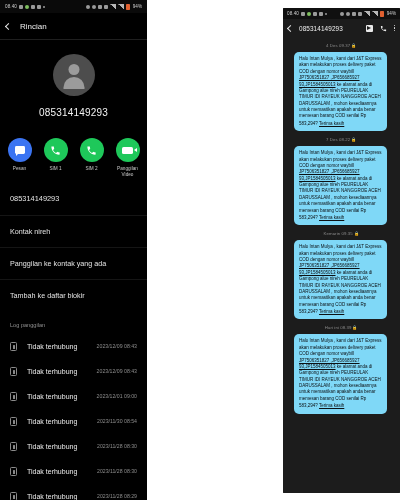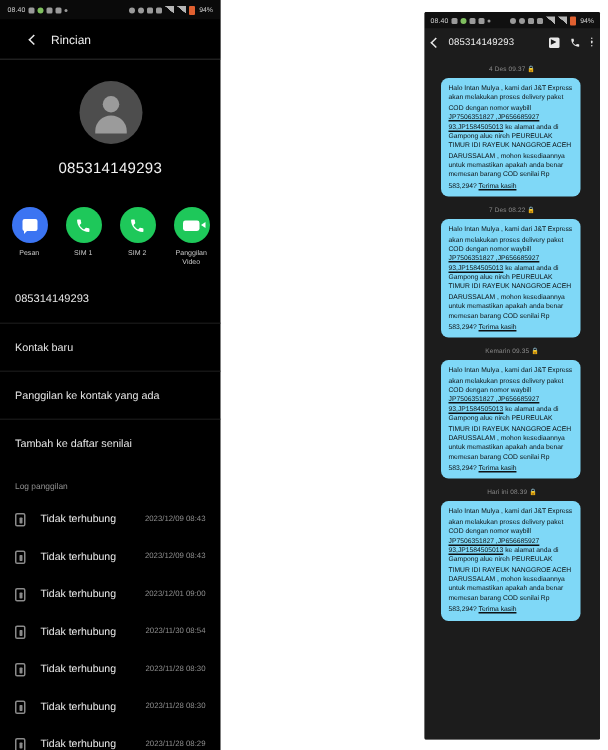--- a/index.html
+++ b/index.html
@@ -38,21 +38,21 @@
     background: linear-gradient(to top right, transparent 48%, #b5b5b5 50%);
   }
   .sb-batt {
     width: 3.5px; height: 6px; background: #e06030;
     border-radius: .7px;
   }
   .sb-pct { font-size: 4.6px; color: #d0d0d0; margin-left: 1px; }
 
   .l-appbar {
     height: 26px; display: flex; align-items: center;
-    gap: 9px; padding: 0 20px; background: #000;
+    gap: 9px; padding: 0 6px; background: #000;
   }
   .chev-l {
     width: 5px; height: 5px;
     border-left: 1.2px solid #e9e9e9; border-bottom: 1.2px solid #e9e9e9;
     transform: rotate(45deg);
   }
   .l-appbar-title { font-size: 8px; color: #ededed; }
 
   .l-divider { height: 1px; background: #1f1f1f; }
 
@@ -269,23 +269,23 @@
       <div class="action">
         <div class="action-circle" style="background:#1ec85a">
           <span class="ic-video"></span>
         </div>
         <div class="action-label">Panggilan Video</div>
       </div>
     </div>
 
     <div class="sub-number">085314149293</div>
 
-    <div class="opt">Kontak baru</div>
+    <div class="opt">Kontak nireh</div>
     <div class="opt">Panggilan ke kontak yang ada</div>
-    <div class="opt">Tambah ke daftar senilai</div>
+    <div class="opt">Tambah ke daftar blokir</div>
 
     <div class="log-header">Log panggilan</div>
 
     <div class="log-row">
       <span class="log-ic"></span>
       <span class="log-status">Tidak terhubung</span>
       <span class="log-time">2023/12/09 08:43</span>
     </div>
     <div class="log-row">
       <span class="log-ic"></span>

